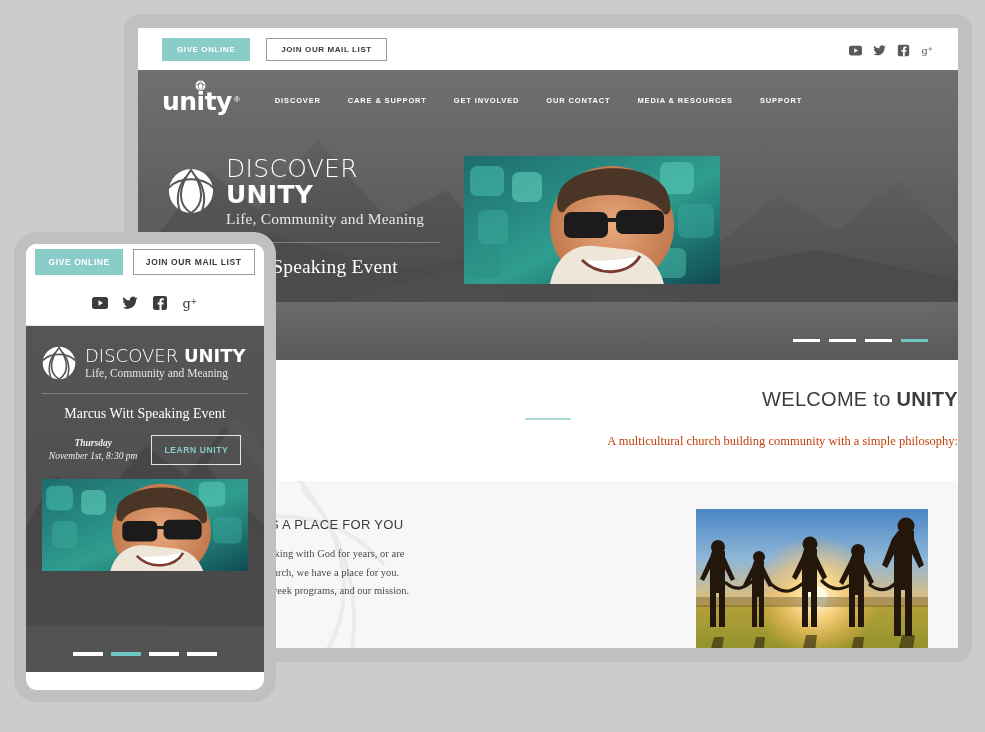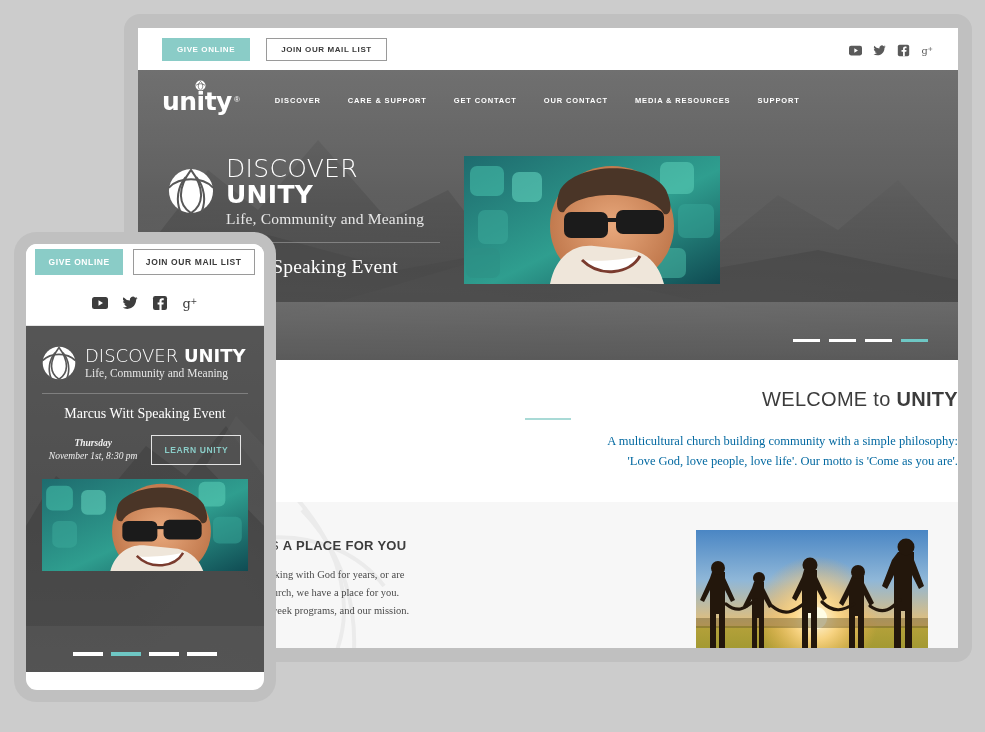--- a/index.html
+++ b/index.html
@@ -227,21 +227,21 @@
   }
   .welcome-h b { font-weight: bold; }
   .welcome-underline {
     width: 46px; height: 2px;
     background: #a9dad6;
     margin: 7px auto 11px auto;
   }
   .welcome-p {
     font-family: "Liberation Serif", serif;
     font-size: 12.5px;
-    color: #0369a1;
+    color: #c2410c;
     line-height: 1.62;
   }
   .welcome-goal {
     font-family: "Liberation Serif", serif;
     font-style: italic;
     font-weight: bold;
     font-size: 9px;
     color: #3f3f3f;
     margin-top: 11px;
   }
@@ -263,21 +263,21 @@
     opacity: 0.55;
     pointer-events: none;
   }
   .place-left { width: 250px; position: relative; z-index: 2; padding-top: 8px; }
   .place-h {
     font-size: 13px;
     color: #3c3c3c;
     font-weight: normal;
     letter-spacing: 0.3px;
   }
-  .place-h b { font-weight: bold; }
+  .place-h b { font-weight: normal; }
   .place-p {
     font-family: "Liberation Serif", serif;
     font-size: 10.5px;
     color: #4a4a4a;
     line-height: 1.75;
     margin-top: 13px;
   }
   .place-photo {
     margin-left: auto;
     width: 232px;
@@ -464,21 +464,21 @@
             <circle cx="12" cy="12" r="11" fill="#fff"></circle>
             <g stroke="#5a5a5a" stroke-width="1.6" fill="none">
               <path d="M12 22 C6 18 5 10 12 3 C19 10 18 18 12 22Z"></path>
               <path d="M2 12 C7 7 17 7 22 12"></path>
             </g>
           </svg>
         </div>
         <div class="mainnav">
           <a>DISCOVER</a>
           <a>CARE &amp; SUPPORT</a>
-          <a>GET CONTACT</a>
+          <a>GET INVOLVED</a>
           <a>OUR CONTACT</a>
           <a>MEDIA &amp; RESOURCES</a>
           <a>SUPPORT</a>
         </div>
       </div>
 
       <div class="hero-body">
         <div class="hero-left">
           <div class="discover-row">
             <svg class="emblem" viewBox="0 0 48 48">
@@ -554,21 +554,20 @@
         <span class="dash active"></span>
       </div>
     </div>
 
     <div class="welcome">
       <div class="welcome-h">
         <span>WELCOME to </span><b>UNITY</b>
       </div>
       <div class="welcome-underline"></div>
       <div class="welcome-p">A multicultural church building community with a simple philosophy:</div>
-      <div class="welcome-p">'Love God, love people, love life'. Our motto is 'Come as you are'.</div>
     </div>
 
     <div class="place">
       <svg class="leaf-wm" viewBox="0 0 250 250">
         <g fill="none" stroke="#e2e2e2" stroke-width="4">
           <path d="M120 250 C40 190 35 90 125 4 C215 90 210 190 120 250Z"></path>
           <path d="M20 110 C70 45 180 45 230 110"></path>
           <path d="M58 244 C26 178 36 92 92 34"></path>
           <path d="M182 244 C214 178 204 92 148 34"></path>
         </g>

